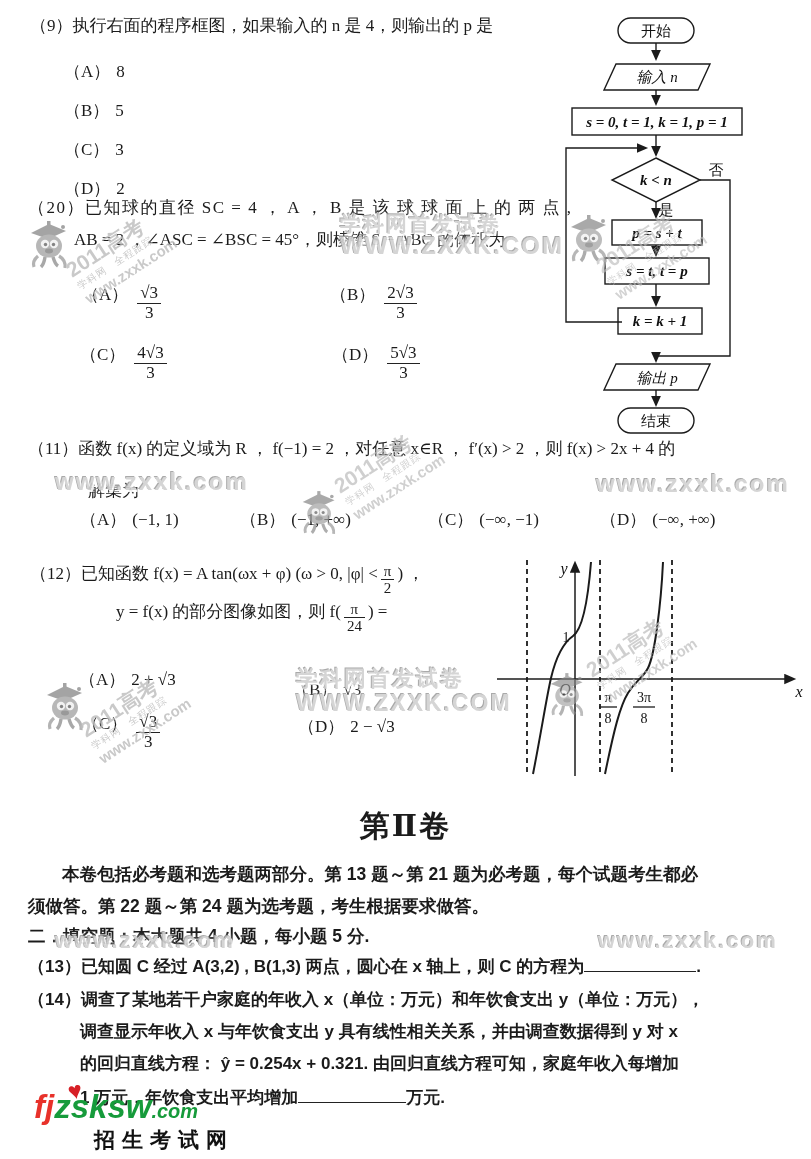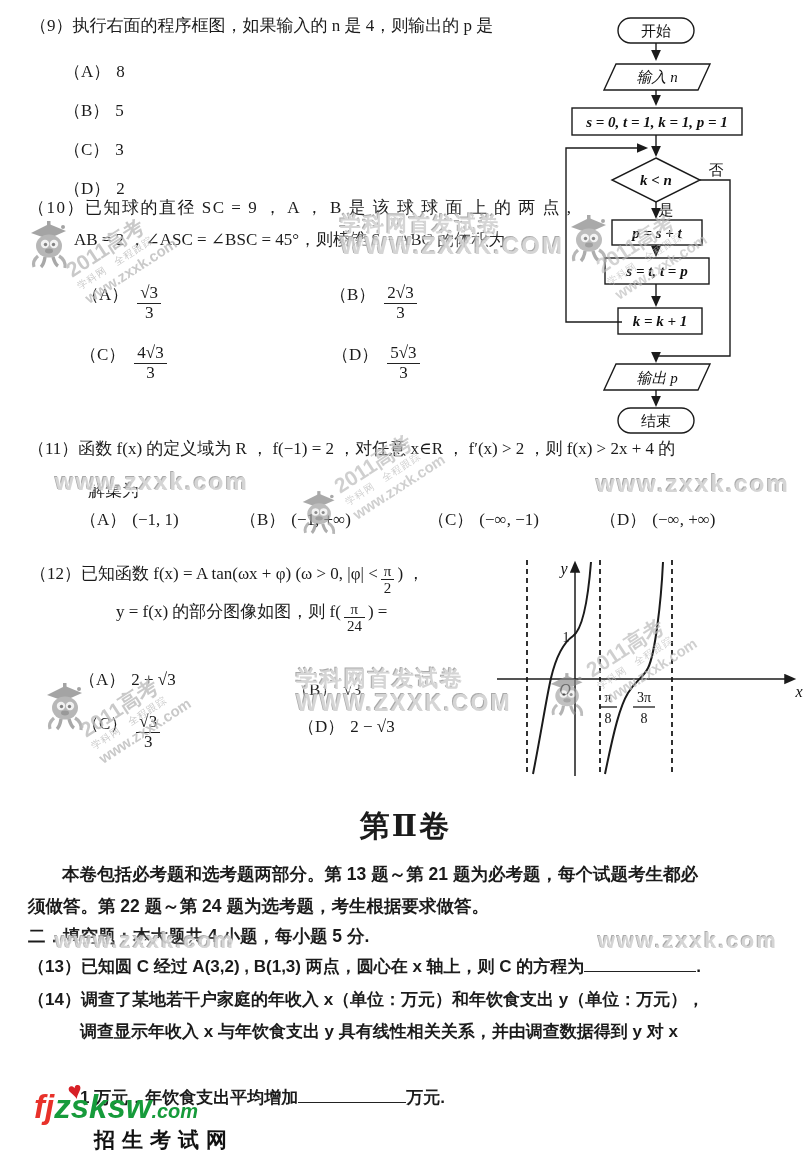--- a/index.html
+++ b/index.html
@@ -105,21 +105,21 @@
     <text x="98" y="173" text-anchor="middle" class="fcTxt fcIt" style="font-weight:700">k &lt; n</text>
     <text x="158" y="163" text-anchor="middle" class="fcCn">否</text>
     <text x="108" y="203" text-anchor="middle" class="fcCn">是</text>
     <text x="99" y="226" text-anchor="middle" class="fcTxt fcIt" style="font-weight:600">p = s + t</text>
     <text x="99" y="264" text-anchor="middle" class="fcTxt fcIt" style="font-weight:600">s = t,  t = p</text>
     <text x="102" y="314" text-anchor="middle" class="fcTxt fcIt" style="font-weight:700">k = k + 1</text>
     <text x="99" y="371" text-anchor="middle" class="fcCn fcIt">输出 p</text>
     <text x="98" y="414" text-anchor="middle" class="fcCn">结束</text>
   </svg>
 
-  <div class="abs qtext content" style="left:28px;top:196px;letter-spacing:1.5px;">（10）已知球的直径 SC = 9 ， A ， B 是 该 球 球 面 上 的 两 点 ,</div>
+  <div class="abs qtext content" style="left:28px;top:196px;letter-spacing:1.5px;">（20）已知球的直径 SC = 4 ， A ， B 是 该 球 球 面 上 的 两 点 ,</div>
   <div class="abs qtext content" style="left:74px;top:228px;">AB = 2 ，∠ASC = ∠BSC = 45°，则棱锥 S − ABC 的体积为</div>
   <div class="abs opt content" style="left:82px;top:283px;"><span class="lab">（A）</span><span class="frac"><span class="num">√3</span><span class="den">3</span></span></div>
   <div class="abs opt content" style="left:330px;top:283px;"><span class="lab">（B）</span><span class="frac"><span class="num">2√3</span><span class="den">3</span></span></div>
   <div class="abs opt content" style="left:80px;top:343px;"><span class="lab">（C）</span><span class="frac"><span class="num">4√3</span><span class="den">3</span></span></div>
   <div class="abs opt content" style="left:332px;top:343px;"><span class="lab">（D）</span><span class="frac"><span class="num">5√3</span><span class="den">3</span></span></div>
 
   <div class="abs qtext content" style="left:28px;top:437px;">（11）函数 f(x) 的定义域为 R ， f(−1) = 2 ，对任意 x∈R ， f′(x) &gt; 2 ，则 f(x) &gt; 2x + 4 的</div>
   <div class="abs qtext content" style="left:88px;top:479px;">解集为</div>
   <div class="abs opt content" style="left:80px;top:508px;"><span class="lab">（A）</span><span>(−1, 1)</span></div>
   <div class="abs opt content" style="left:240px;top:508px;"><span class="lab">（B）</span><span>(−1, +∞)</span></div>
@@ -162,20 +162,21 @@
 
   <div class="abs title2 content" style="left:50%;top:806px;transform:translateX(-50%);">第Ⅱ卷</div>
   <div class="abs heavy content" style="left:62px;top:862px;font-size:17.5px;">本卷包括必考题和选考题两部分。第 13 题～第 21 题为必考题，每个试题考生都必</div>
   <div class="abs heavy content" style="left:28px;top:894px;font-size:17.5px;">须做答。第 22 题～第 24 题为选考题，考生根据要求做答。</div>
   <div class="abs heavy content" style="left:28px;top:924px;font-size:17.5px;text-align:center;">二．填空题：本大题共 4 小题，每小题 5 分.</div>
 
   <div class="abs heavy content" style="left:28px;top:954px;font-size:17px;"><span>（13）已知圆 C 经过 A(3,2) , B(1,3) 两点，圆心在 x 轴上，则 C 的方程为</span><span class="blank" style="width:112px;"></span><span>.</span></div>
 
   <div class="abs heavy content" style="left:28px;top:988px;font-size:17px;">（14）调查了某地若干户家庭的年收入 x（单位：万元）和年饮食支出 y（单位：万元），</div>
   <div class="abs heavy content" style="left:80px;top:1020px;font-size:17px;">调查显示年收入 x 与年饮食支出 y 具有线性相关关系，并由调查数据得到 y 对 x</div>
+  <div class="abs heavy content" style="left:80px;top:1052px;font-size:17px;">的回归直线方程： ŷ = 0.254x + 0.321. 由回归直线方程可知，家庭年收入每增加</div>
   <div class="abs heavy content" style="left:80px;top:1085px;font-size:17px;"><span>1 万元，年饮食支出平均增加</span><span class="blank" style="width:108px;"></span><span>万元.</span></div>
 
   <div class="abs content" style="left:68px;top:1078px;"><span class="logo-heart">♥</span></div>
   <div class="abs logo-main content" style="left:6px;top:1088px;"><span class="logo-fj">fj</span><span class="logo-zsksw">zsksw</span><span class="logo-com">.com</span></div>
   <div class="abs logo-sub content" style="left:94px;top:1126px;">招生考试网</div>
 
   <div class="abs wm" style="left:340px;top:210px;">
     <div class="wm-emboss" style="font-size:21px;">学科网首发试卷</div>
     <div class="wm-emboss" style="font-size:24px;margin-top:-6px;">WWW.ZXXK.COM</div>
   </div>

